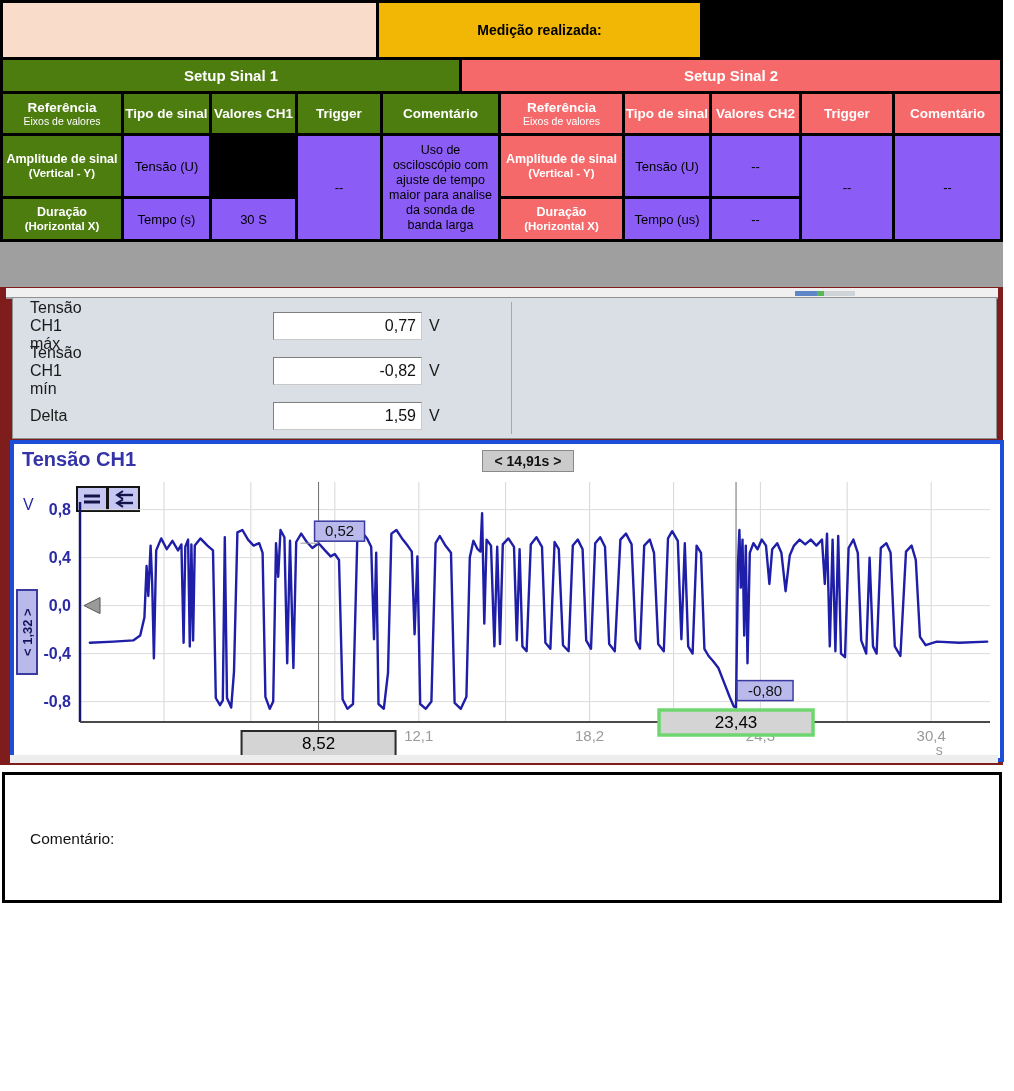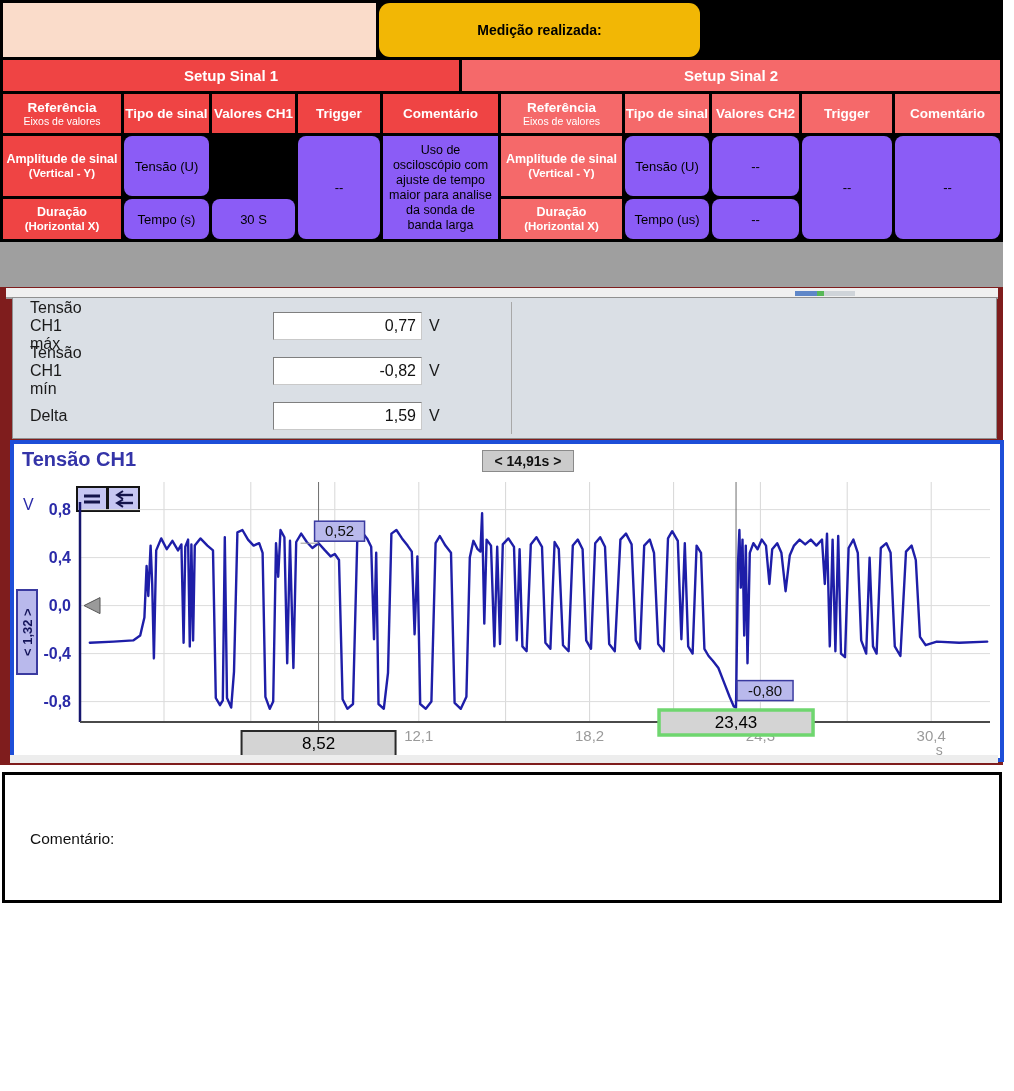--- a/index.html
+++ b/index.html
@@ -7,30 +7,30 @@
         font-family:"Liberation Sans",sans-serif;color:#000;overflow:hidden;}
 
   
   .doc-table{position:absolute;left:0;top:0;width:997px;background:#000;
              padding:3px;display:flex;flex-direction:column;gap:3px;}
   .trow{display:flex;gap:3px;}
   .cell{display:flex;flex-direction:column;align-items:center;justify-content:center;
         text-align:center;}
   .peach{background:#fadcca;}
   .yellow{background:#f2b705;}
-  .cyan{background:#ef4444;color:#fff;}
+  .cyan{background:#4d7c0f;color:#fff;}
   .salmon{background:#f5696a;color:#fff;}
   .white{background:#8b5cf6;}
   .b14{font-weight:bold;font-size:14px;line-height:18px;}
   .b15{font-weight:bold;font-size:15px;}
   .hdr-main{font-weight:bold;font-size:13.5px;line-height:15px;}
   .hdr-sub{font-size:10.5px;line-height:12px;}
   .rowlab-main{font-weight:bold;font-size:12.5px;line-height:15px;}
   .rowlab-sub{font-weight:bold;font-size:11.5px;line-height:13px;}
-  .val{font-size:13px;border-radius:8px;}
+  .val{font-size:13px;}
   .cmt{font-size:12.5px;line-height:15px;padding:0 4px;}
   .grid-table{display:grid;gap:3px;
      grid-template-columns:118px 85px 83px 82px 115px 121px 84px 87px 90px 105px;
      grid-template-rows:39px 60px 40px;}
 
   
   .gray-bar{position:absolute;left:0;top:242px;width:1003px;height:45px;background:#9f9f9f;}
 
   
   .scope{position:absolute;left:0;top:287px;width:1003px;height:478px;background:#7f1d1d;}
@@ -82,21 +82,21 @@
                 font-size:15.5px;line-height:24px;color:#111;}
 </style>
 </head>
 <body>
 
 <div class="page">
 
   <div class="doc-table">
     <div class="trow" style="height:54px;">
       <div class="cell peach" style="width:373px;"></div>
-      <div class="cell yellow b14" style="width:321px;border-radius:11px;">
+      <div class="cell yellow b14" style="width:321px;">
         <span>Medição realizada:</span>
       </div>
     </div>
 
     <div class="trow" style="height:31px;">
       <div class="cell cyan b15" style="width:495px;">
         <span>Setup Sinal 1</span>
       </div>
       <div class="cell salmon b15" style="width:584px;">
         <span>Setup Sinal 2</span>

